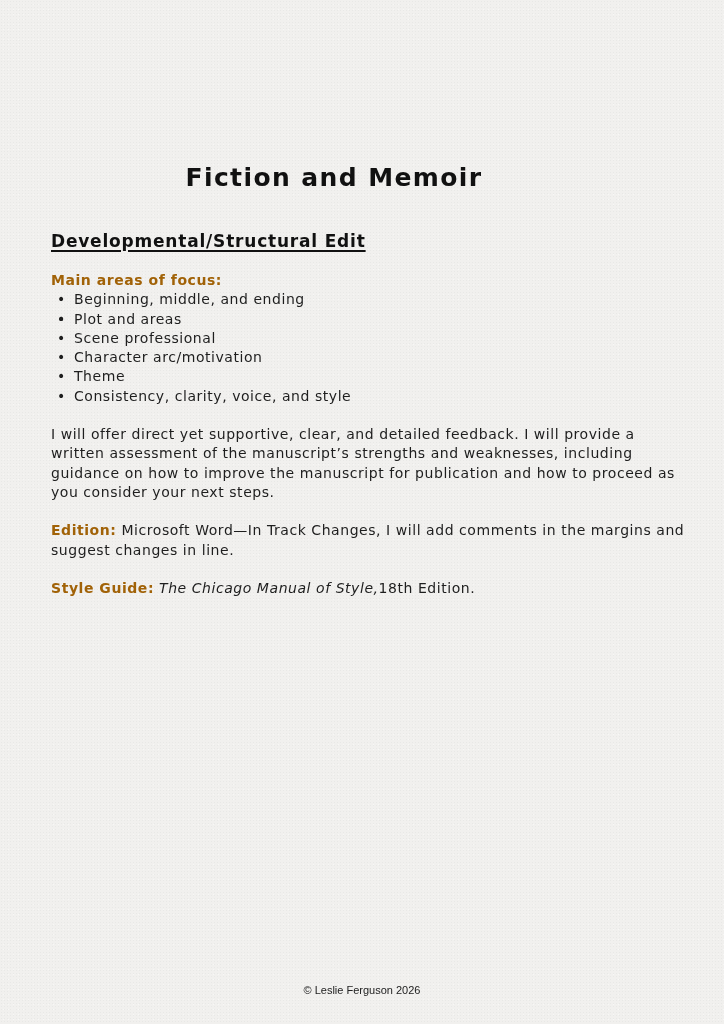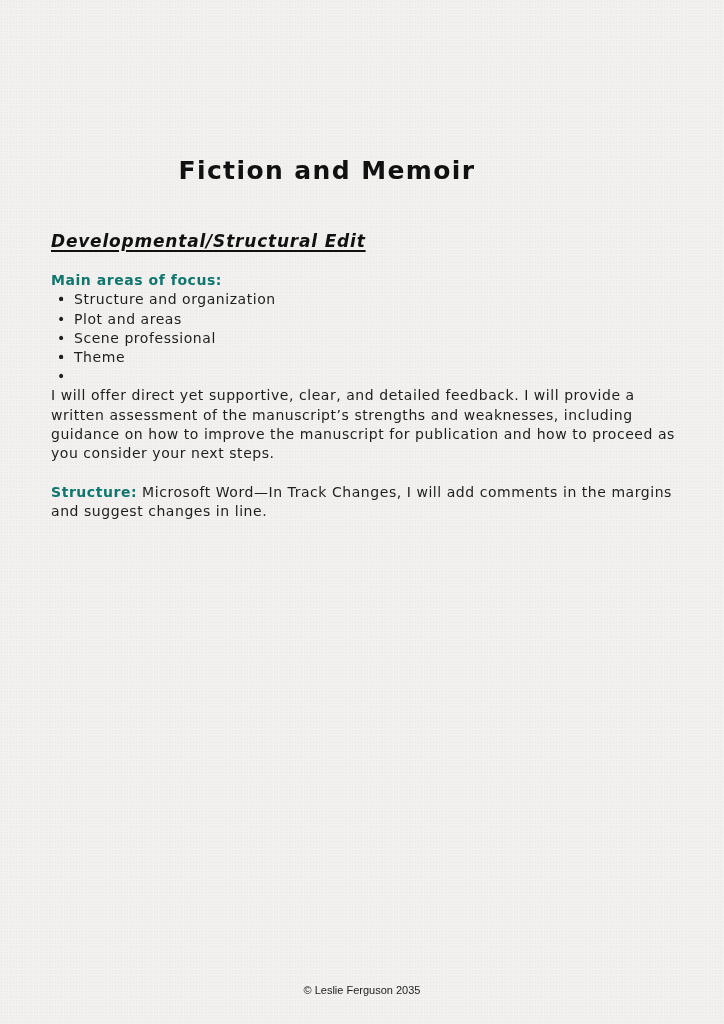--- a/index.html
+++ b/index.html
@@ -23,21 +23,21 @@
     .page-title {
       position: absolute;
       top: 151px;
       left: 0;
       width: 644px;
       text-align: center;
       font-size: 25px;
       font-weight: bold;
       letter-spacing: 1.4px;
       color: #111;
-      margin: 5px;
+      margin: 12px;
     }
     .content {
       position: absolute;
       top: 230px;
       left: 51px;
       width: 640px;
       font-size: 14px;
       line-height: 19.3px;
       letter-spacing: 0.55px;
       color: #1e1e1e;
@@ -45,25 +45,24 @@
     .section-heading {
       font-size: 17px;
       font-weight: bold;
       letter-spacing: 0.8px;
       text-decoration: underline;
       text-underline-offset: 3px;
       text-decoration-thickness: 1.5px;
       margin: 0 0 5px 0;
       line-height: 22px;
       color: #111;
-      font-style: italic;
     }
     p { margin: 0; }
     .gap { margin-top: 19px; }
-    .label { font-weight: bold; color: #0f766e; }
+    .label { font-weight: bold; color: #a16207; }
     ul.focus-list {
       list-style: none;
       margin: 0;
       padding: 0 0 0 6px;
     }
     ul.focus-list li {
       position: relative;
       padding-left: 17px;
     }
     ul.focus-list li .bullet {
@@ -85,29 +84,30 @@
 </head>
 <body>
 
 <h1 class="page-title">Fiction and Memoir</h1>
 
 <div class="content">
   <h2 class="section-heading">Developmental/Structural Edit</h2>
 
   <p class="gap label">Main areas of focus:</p>
   <ul class="focus-list">
+    <li><span class="bullet">•</span><span>Beginning, middle, and ending</span></li>
     <li><span class="bullet">•</span></li>
-    <li><span class="bullet">•</span><span>Structure and organization</span></li>
     <li><span class="bullet">•</span><span>Plot and areas</span></li>
     <li><span class="bullet">•</span><span>Scene professional</span></li>
-    <li><span class="bullet">•</span></li>
+    <li><span class="bullet">•</span><span>Character arc/motivation</span></li>
     <li><span class="bullet">•</span><span>Theme</span></li>
-    <li><span class="bullet">•</span></li>
+    <li><span class="bullet">•</span><span>Consistency, clarity, voice, and style</span></li>
   </ul>
 
 
   <p class="gap">I will offer direct yet supportive, clear, and detailed feedback. I will provide a written assessment of the manuscript’s strengths and weaknesses, including guidance on how to improve the manuscript for publication and how to proceed as you consider your next steps.</p>
 
-  <p class="gap"><span class="label">Structure:</span><span> Microsoft Word—In Track Changes, I will add comments in the margins and suggest changes in line.</span></p>
+  <p class="gap"><span class="label">Edition:</span><span> Microsoft Word—In Track Changes, I will add comments in the margins and suggest changes in line.</span></p>
 
+  <p class="gap"><span class="label">Style Guide:</span> <em>The Chicago Manual of Style,</em><span>18th Edition.</span></p>
 </div>
 
-<div class="footer">© Leslie Ferguson 2035</div>
+<div class="footer">© Leslie Ferguson 2026</div>
 
 </body></html>

